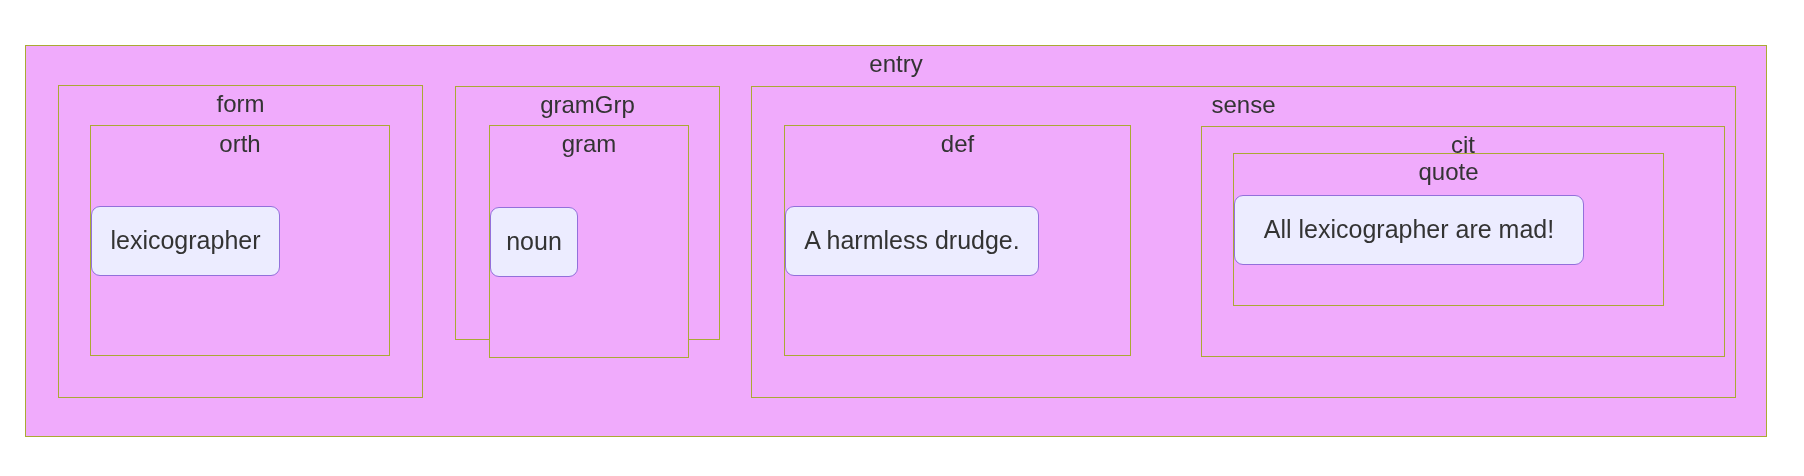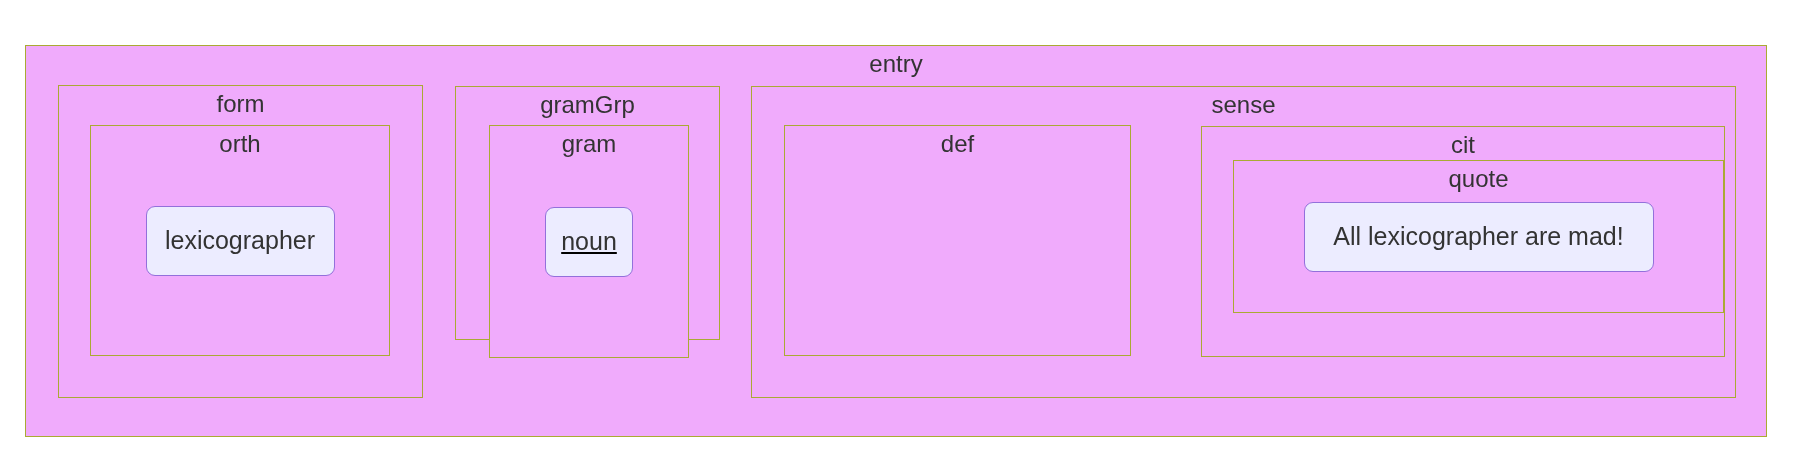--- a/index.html
+++ b/index.html
@@ -29,44 +29,43 @@
     text-align: center;
     font-size: 24px;
     line-height: 1.15;
     color: #333333;
     white-space: nowrap;
     pointer-events: none;
   }
   .leaf-holder {
     display: flex;
     align-items: center;
-    justify-content: center;
   }
   .node {
     box-sizing: border-box;
     background: #ECECFF;
     border: 1.3px solid #9370DB;
     border-radius: 9px;
     display: flex;
     align-items: center;
     justify-content: center;
     color: #333333;
     font-size: 25px;
     white-space: nowrap;
   }
   
   #entry   { left: 25px;  top: 45px;  width: 1742px; height: 392px; }
   #form    { left: 32px;  top: 39px;  width: 365px;  height: 313px; }
   #orth    { left: 31px;  top: 39px;  width: 300px;  height: 231px; }
   #gramGrp { left: 429px; top: 40px;  width: 265px;  height: 254px; }
-  #gram    { left: 33px;  top: 38px;  width: 200px;  height: 233px; text-decoration: underline; }
+  #gram    { left: 33px;  top: 38px;  width: 200px;  height: 233px; }
   #sense   { left: 725px; top: 40px;  width: 985px;  height: 312px; }
   #def     { left: 32px;  top: 38px;  width: 347px;  height: 231px; }
   #cit     { left: 429px; top: 39px;  width: 524px;  height: 231px; margin-left: 20px; }
-  #quote   { left: 31px;  top: 33px;  width: 491px;  height: 153px; }
+  #quote   { left: 31px;  top: 26px;  width: 431px;  height: 153px; }
   #node-lexicographer { width: 189px; height: 70px; }
   #node-noun          { width: 88px;  height: 70px; }
   #node-def-text      { width: 254px; height: 70px; }
   #node-quote-text    { width: 350px; height: 70px; }
 </style>
 </head>
 <body>
 
 <div id="canvas">
 
@@ -93,20 +92,23 @@
           <span>noun</span>
         </div>
       </div>
     </div>
 
     <div id="sense" class="cluster">
       <span class="cluster-label">sense</span>
 
       <div id="def" class="cluster leaf-holder">
         <span class="cluster-label">def</span>
+        <div id="node-def-text" class="node">
+          <span>A harmless drudge.</span>
+        </div>
       </div>
 
       <div id="cit" class="cluster">
         <span class="cluster-label">cit</span>
 
         <div id="quote" class="cluster leaf-holder">
           <span class="cluster-label">quote</span>
           <div id="node-quote-text" class="node">
             <span>All lexicographer are mad!</span>
           </div>

